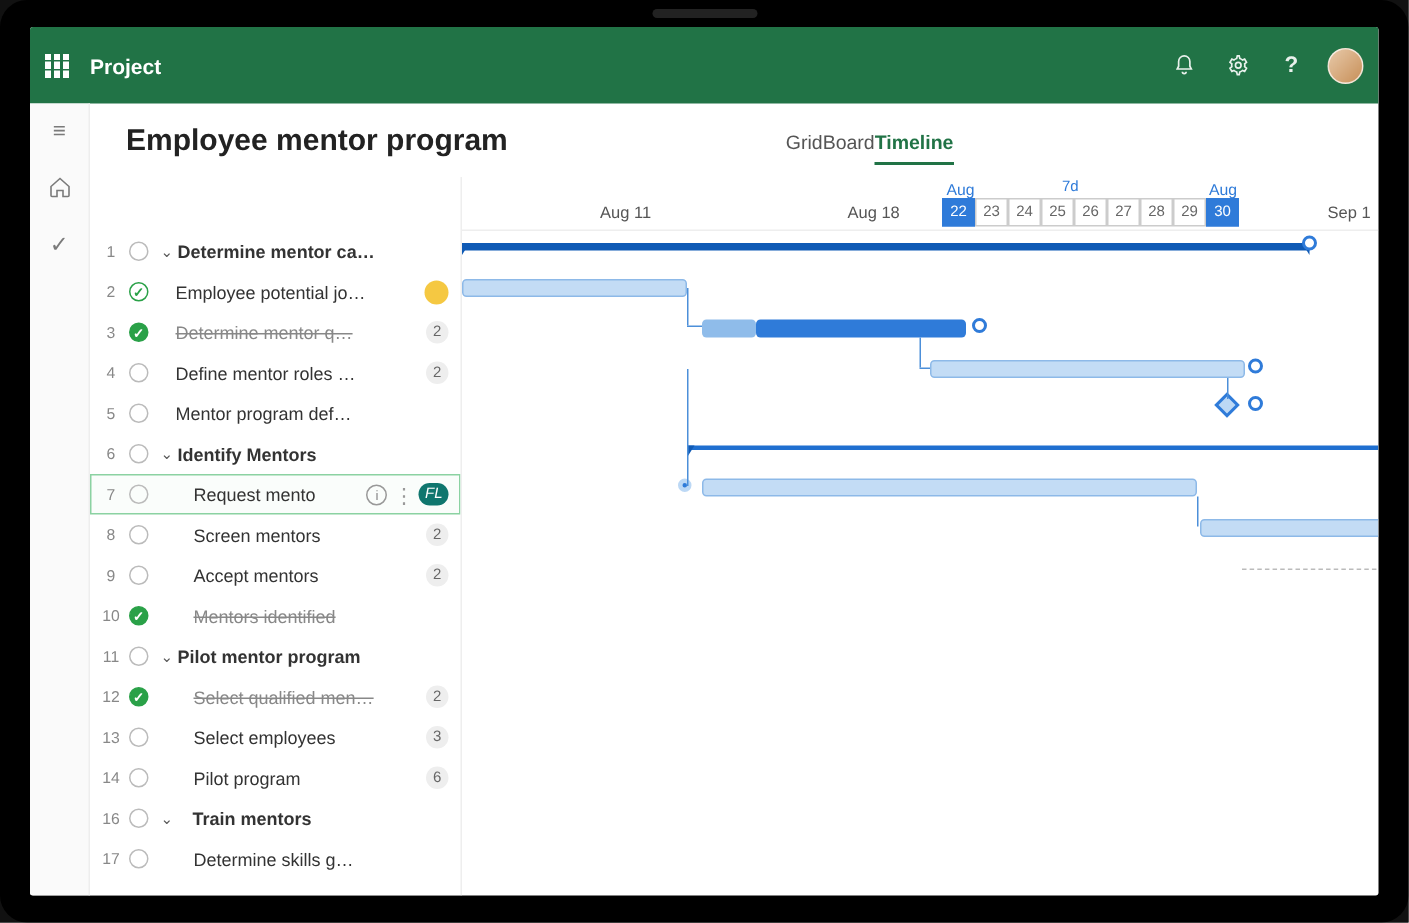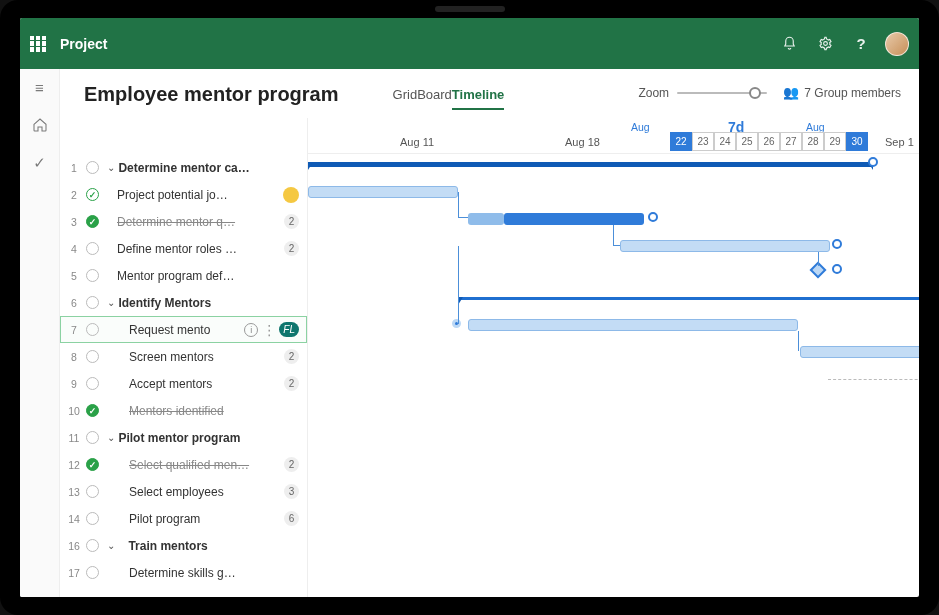--- a/index.html
+++ b/index.html
@@ -56,24 +56,24 @@
 .task-row .badge.blue{background:#0f766e;color:#fff;font-style:italic;}
 .task-row .info{width:14px;height:14px;border:1.3px solid #999;border-radius:50%;font-size:9px;color:#888;display:flex;align-items:center;justify-content:center;margin-left:4px;}
 .task-row .dots{color:#999;font-size:14px;margin-left:4px;letter-spacing:-1px;}
 .task-row .assignee{width:16px;height:16px;border-radius:50%;background:#f5c842;margin-left:4px;}
 .task-row.selected{outline:1.5px solid #8bd2a2; outline-offset:-1.5px; background:#fafdfb;}
 
 .gantt { flex:1; position:relative; overflow:hidden;}
 .timescale { height:36px; position:relative; font-size:11px; color:#555; border-bottom:1px solid #eee;}
 .ts-label{position:absolute; top:18px;margin-left:32px;}
 .ts-month{position:absolute; top:3px; font-size:10.5px; color:#666;}
-.day-strip{position:absolute; top:14px; left:320px; display:flex;margin-left:42px;}
+.day-strip{position:absolute; top:14px; left:320px; display:flex;}
 .day{width:22px;height:19px;border:1px solid #ccc;display:flex;align-items:center;justify-content:center;font-size:10px;color:#666;background:#fff;}
 .day.sel{background:#2f7bd9;color:#fff;border-color:#2f7bd9;}
-.ts-7d{position:absolute;top:1px;left:420px;font-size:14px;color:#2f7bd9;font-weight:bold;}
+.ts-7d{position:absolute;top:1px;left:400px;font-size:10px;color:#2f7bd9;}
 
 .bars { position:absolute; top:36px; left:0; right:0; bottom:0;}
 .bar { position:absolute; height:12px; border-radius:3px;}
 .bar.summary{background:#0f5ab5;height:5px;border-radius:0;}
 .bar.summary::before,.bar.summary::after{content:"";position:absolute;top:0;width:0;height:0;border-top:8px solid #0f5ab5;}
 .bar.summary::before{left:0;border-right:5px solid transparent;}
 .bar.summary::after{right:0;border-left:5px solid transparent;}
 .bar.light{background:#c3dcf5;border:1px solid #8db9e8;}
 .bar.med{background:#8fbcea;}
 .bar.solid{background:#2f7bd9;}
@@ -133,47 +133,35 @@
     <div class="main">
       <div class="header">
         <div>
           <div class="proj-title">Employee mentor program</div>
         </div>
         <div class="views">
           <div class="view">Grid</div>
           <div class="view">Board</div>
           <div class="view active">Timeline</div>
         </div>
-        <div class="header-right">
-          <div class="zoom-wrap">
-            <span>Zoom</span>
-            <div class="zoom-track">
-                  <div class="zoom-thumb"></div>
-                </div>
-          </div>
-          <div class="members">
-            <span class="ppl">👥</span>
-            <span>7 Group members</span>
-          </div>
-        </div>
       </div>
 
       <div class="content">
 
         <div class="task-col">
           <div class="task-row">
                 <span class="num">1</span>
                 <span class="circ"></span>
                 <span class="chev">⌄</span>
                 <span class="label bold">Determine mentor ca…</span>
               </div>
           <div class="task-row">
                 <span class="num">2</span>
                 <span class="circ green"></span>
-                <span class="label ind1">Project potential jo…</span>
+                <span class="label ind1">Employee potential jo…</span>
                 <span class="assignee"></span>
               </div>
           <div class="task-row">
                 <span class="num">3</span>
                 <span class="circ greenfill"></span>
                 <span class="label ind1 strike">Determine mentor q…</span>
                 <span class="badge">2</span>
               </div>
           <div class="task-row">
                 <span class="num">4</span>

